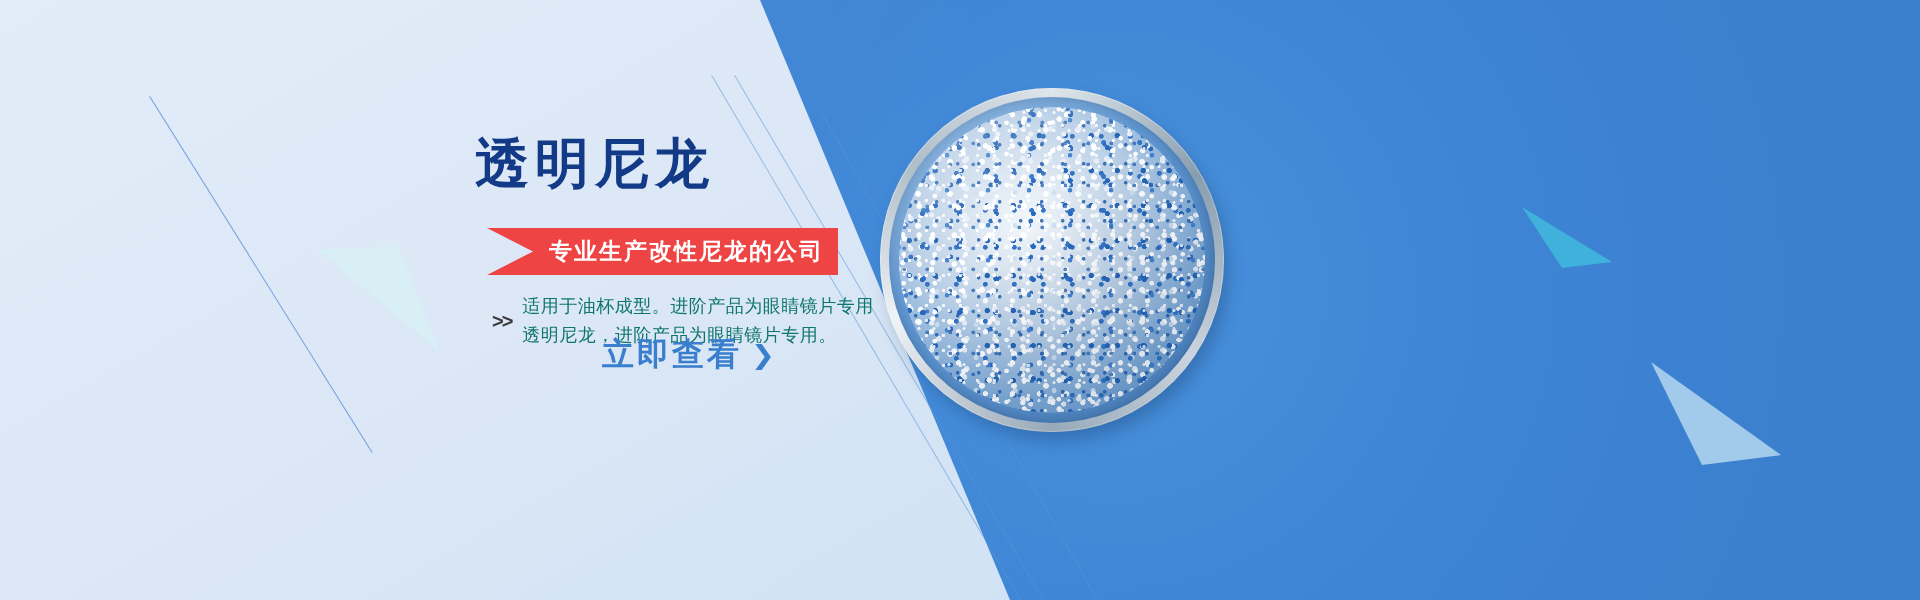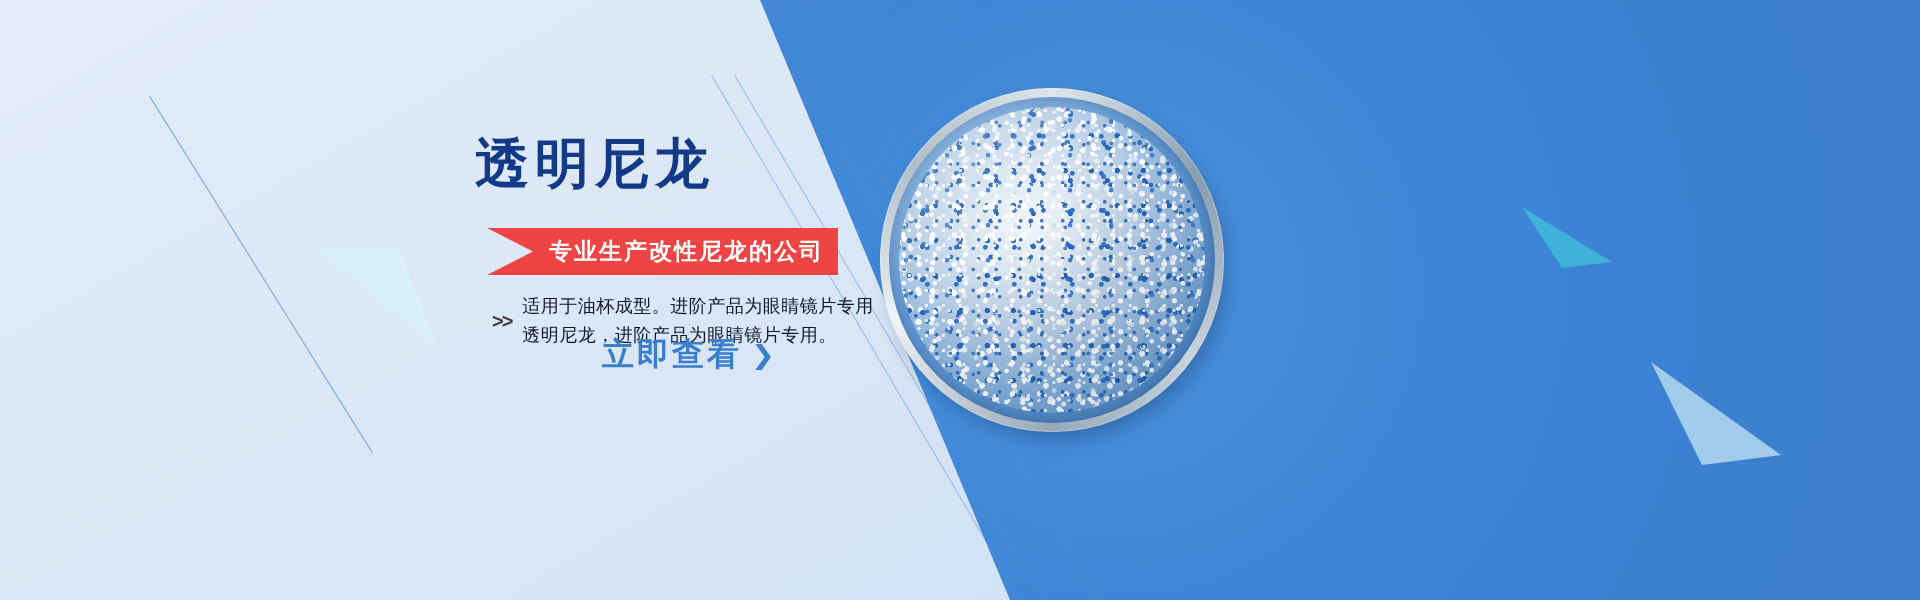--- a/index.html
+++ b/index.html
@@ -159,21 +159,21 @@
     display:flex; align-items:center;
   }
   .desc-marker{
     font-size:20px; color:#3a3a3a; font-weight:bold;
     letter-spacing:-2px;
     margin-right:11px;
     align-self:center;
   }
   .desc-lines{ }
   .desc-line{
-    font-size:18px; color:#0f172a; line-height:29px;
+    font-size:18px; color:#0f766e; line-height:29px;
     letter-spacing:.5px; white-space:nowrap;
   }
 
   .cta{
     position:absolute; left:602px; top:333px;
     display:flex; align-items:center; gap:10px;
     color:#3a7fce;
     cursor:pointer;
   }
   .cta-text{

